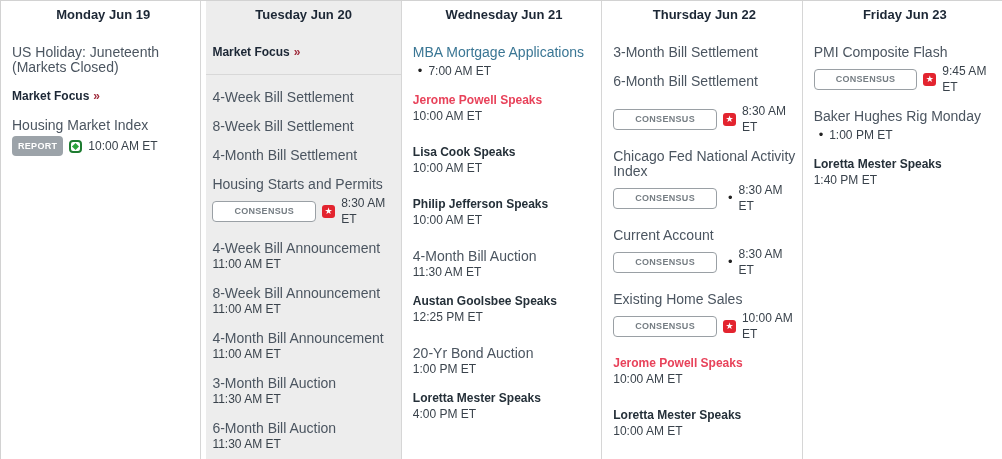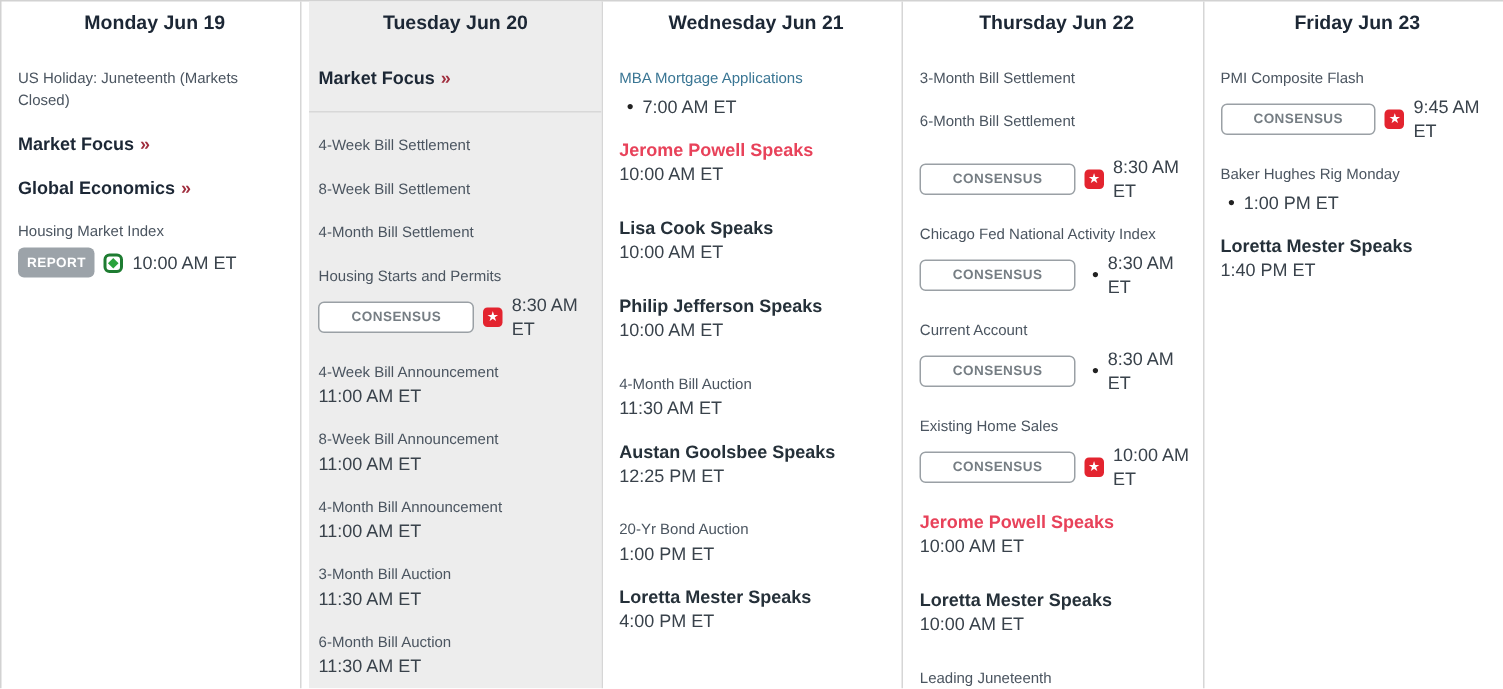--- a/index.html
+++ b/index.html
@@ -29,21 +29,21 @@
     text-align: center;
     font-size: 13px;
     font-weight: bold;
     color: var(--header-color, #1c2735);
     padding-top: 6px;
     line-height: 16px;
   }
   .events { padding-top: 22px; }
   .event { margin-bottom: 14px; padding: 0 6px; }
   .event.sp-lg { margin-top: 21px; }
-  .title { font-size: 10px; line-height: 15px; }
+  .title { font-size: 14px; line-height: 15px; }
   .t-plain   { color: var(--plain-color, #4b5560); }
   .t-link    { color: var(--link-color, #3a7694); }
   .t-speech  { color: var(--bold-color, #253039); font-weight: bold; font-size: 12px; }
   .t-speech-red { color: var(--red-color, #e8425a); font-weight: bold; font-size: 12px; }
   .t-focus   { color: var(--header-color, #202e3c); font-weight: bold; font-size: 12px; }
   .arrow { color: var(--arrow-color, #a02e3e); font-weight: bold; margin-left: 4px; }
   .meta {
     margin-top: 3px;
     display: flex;
     align-items: center;
@@ -115,23 +115,20 @@
       <div class="col-inner">
         <div class="col-header">Monday Jun 19</div>
         <div class="events">
           <div class="event">
             <div class="title t-plain"><span class="t-text">US Holiday: Juneteenth (Markets Closed)</span></div>
           </div>
           <div class="event">
             <div class="title t-focus"><span class="t-text">Market Focus</span><span class="arrow">»</span></div>
           </div>
           <div class="event">
-            <div class="title t-focus"><span class="t-text">Global Economics</span><span class="arrow">»</span></div>
-          </div>
-          <div class="event">
             <div class="title t-plain"><span class="t-text">Housing Market Index</span></div>
             <div class="meta">
               <span class="badge-report">REPORT</span>
               <span class="icon-release">
                 <span class="gem"></span>
               </span>
               <span class="time">10:00 AM ET</span>
             </div>
           </div>
         </div>

